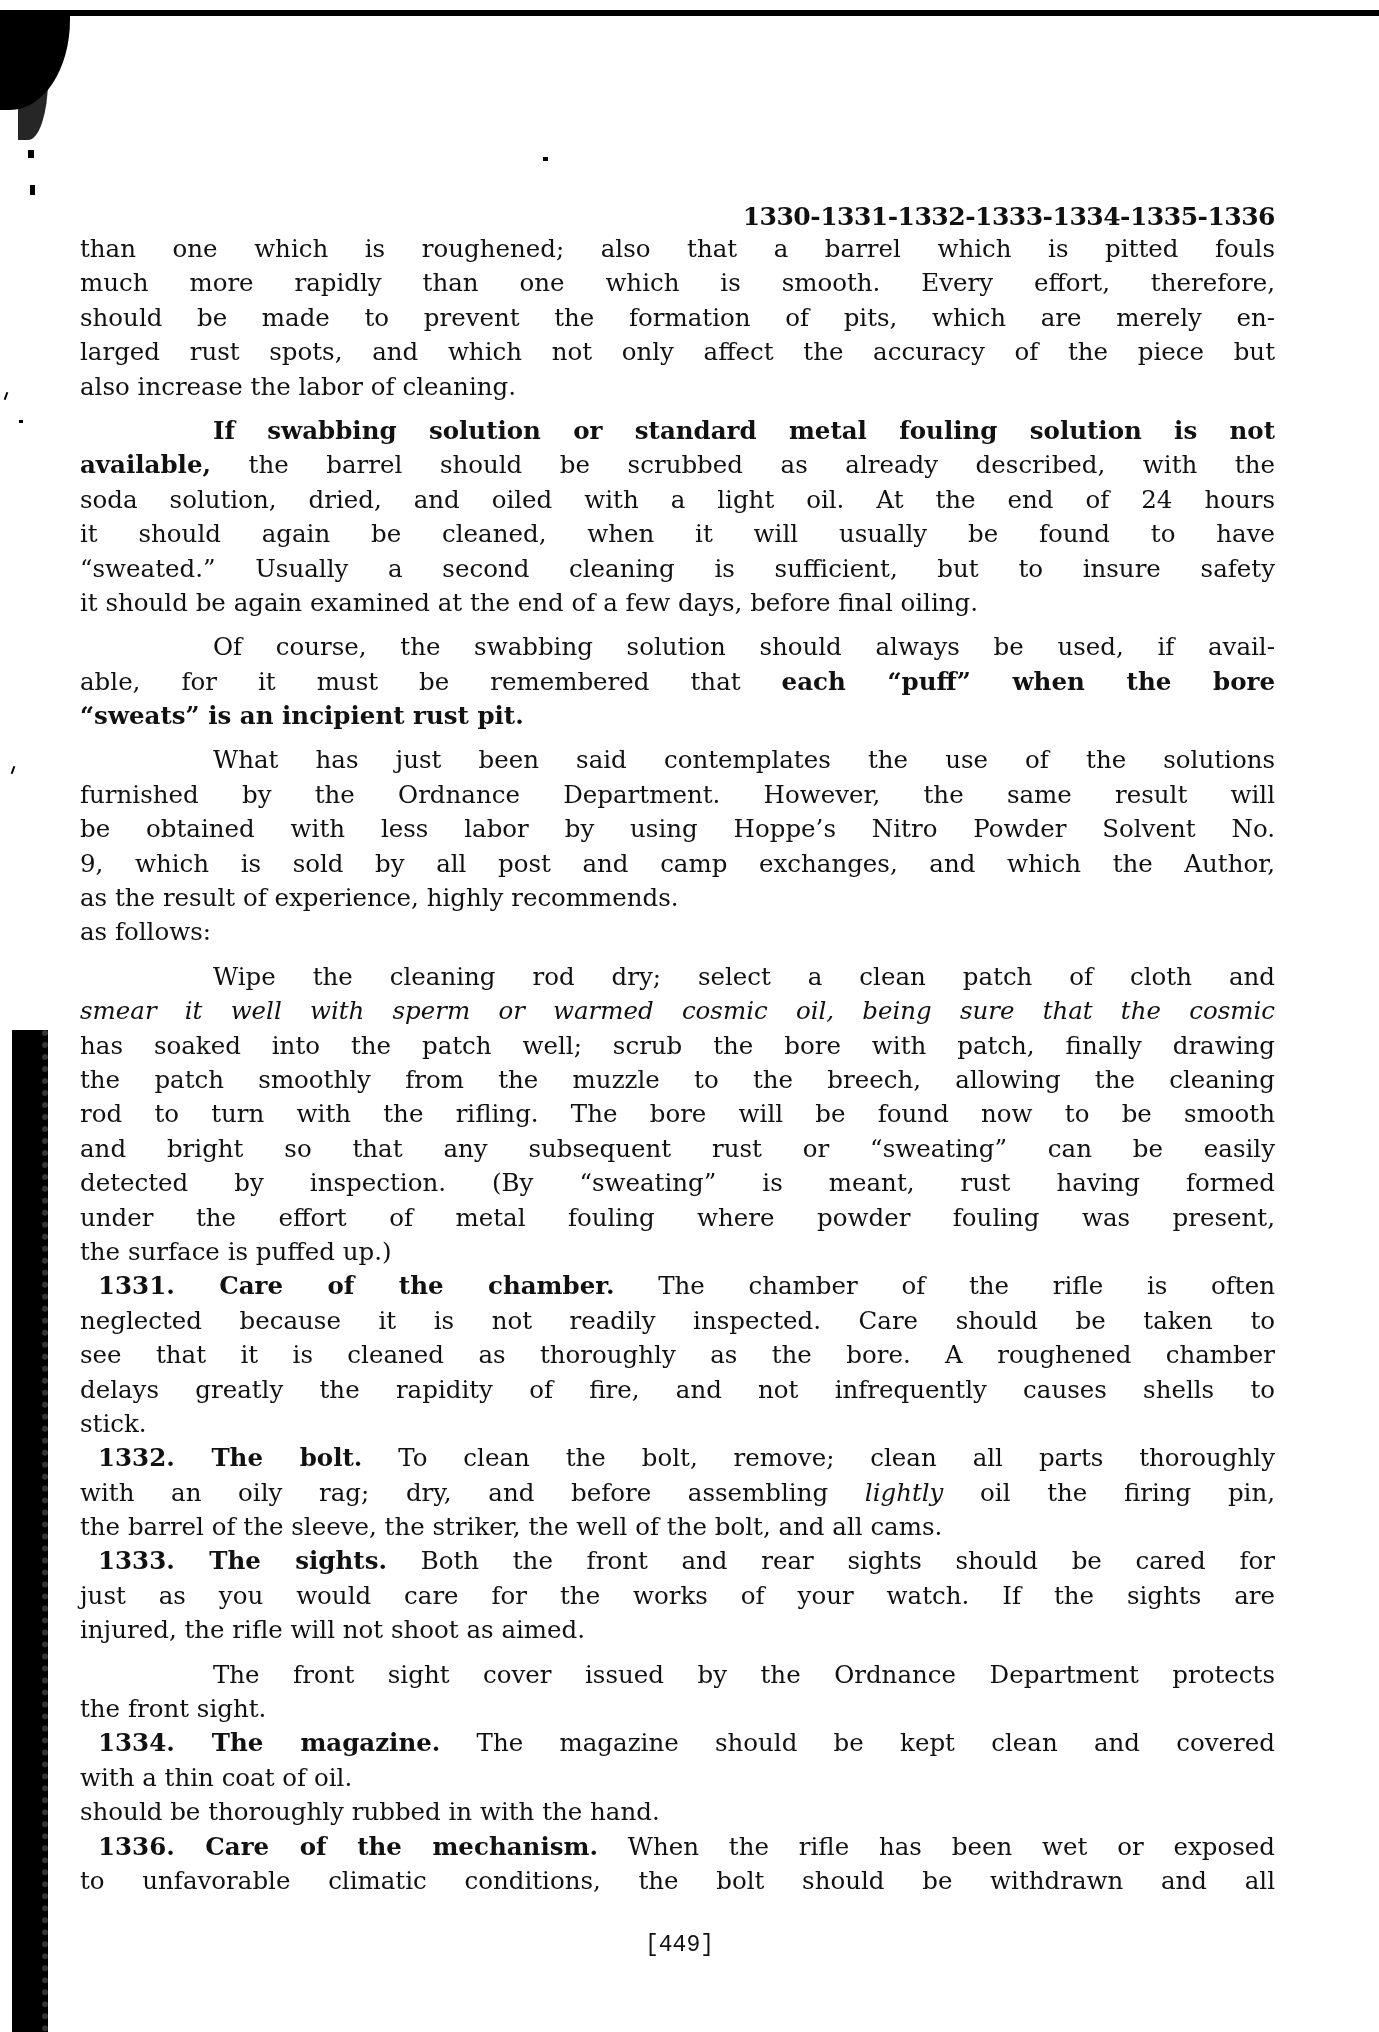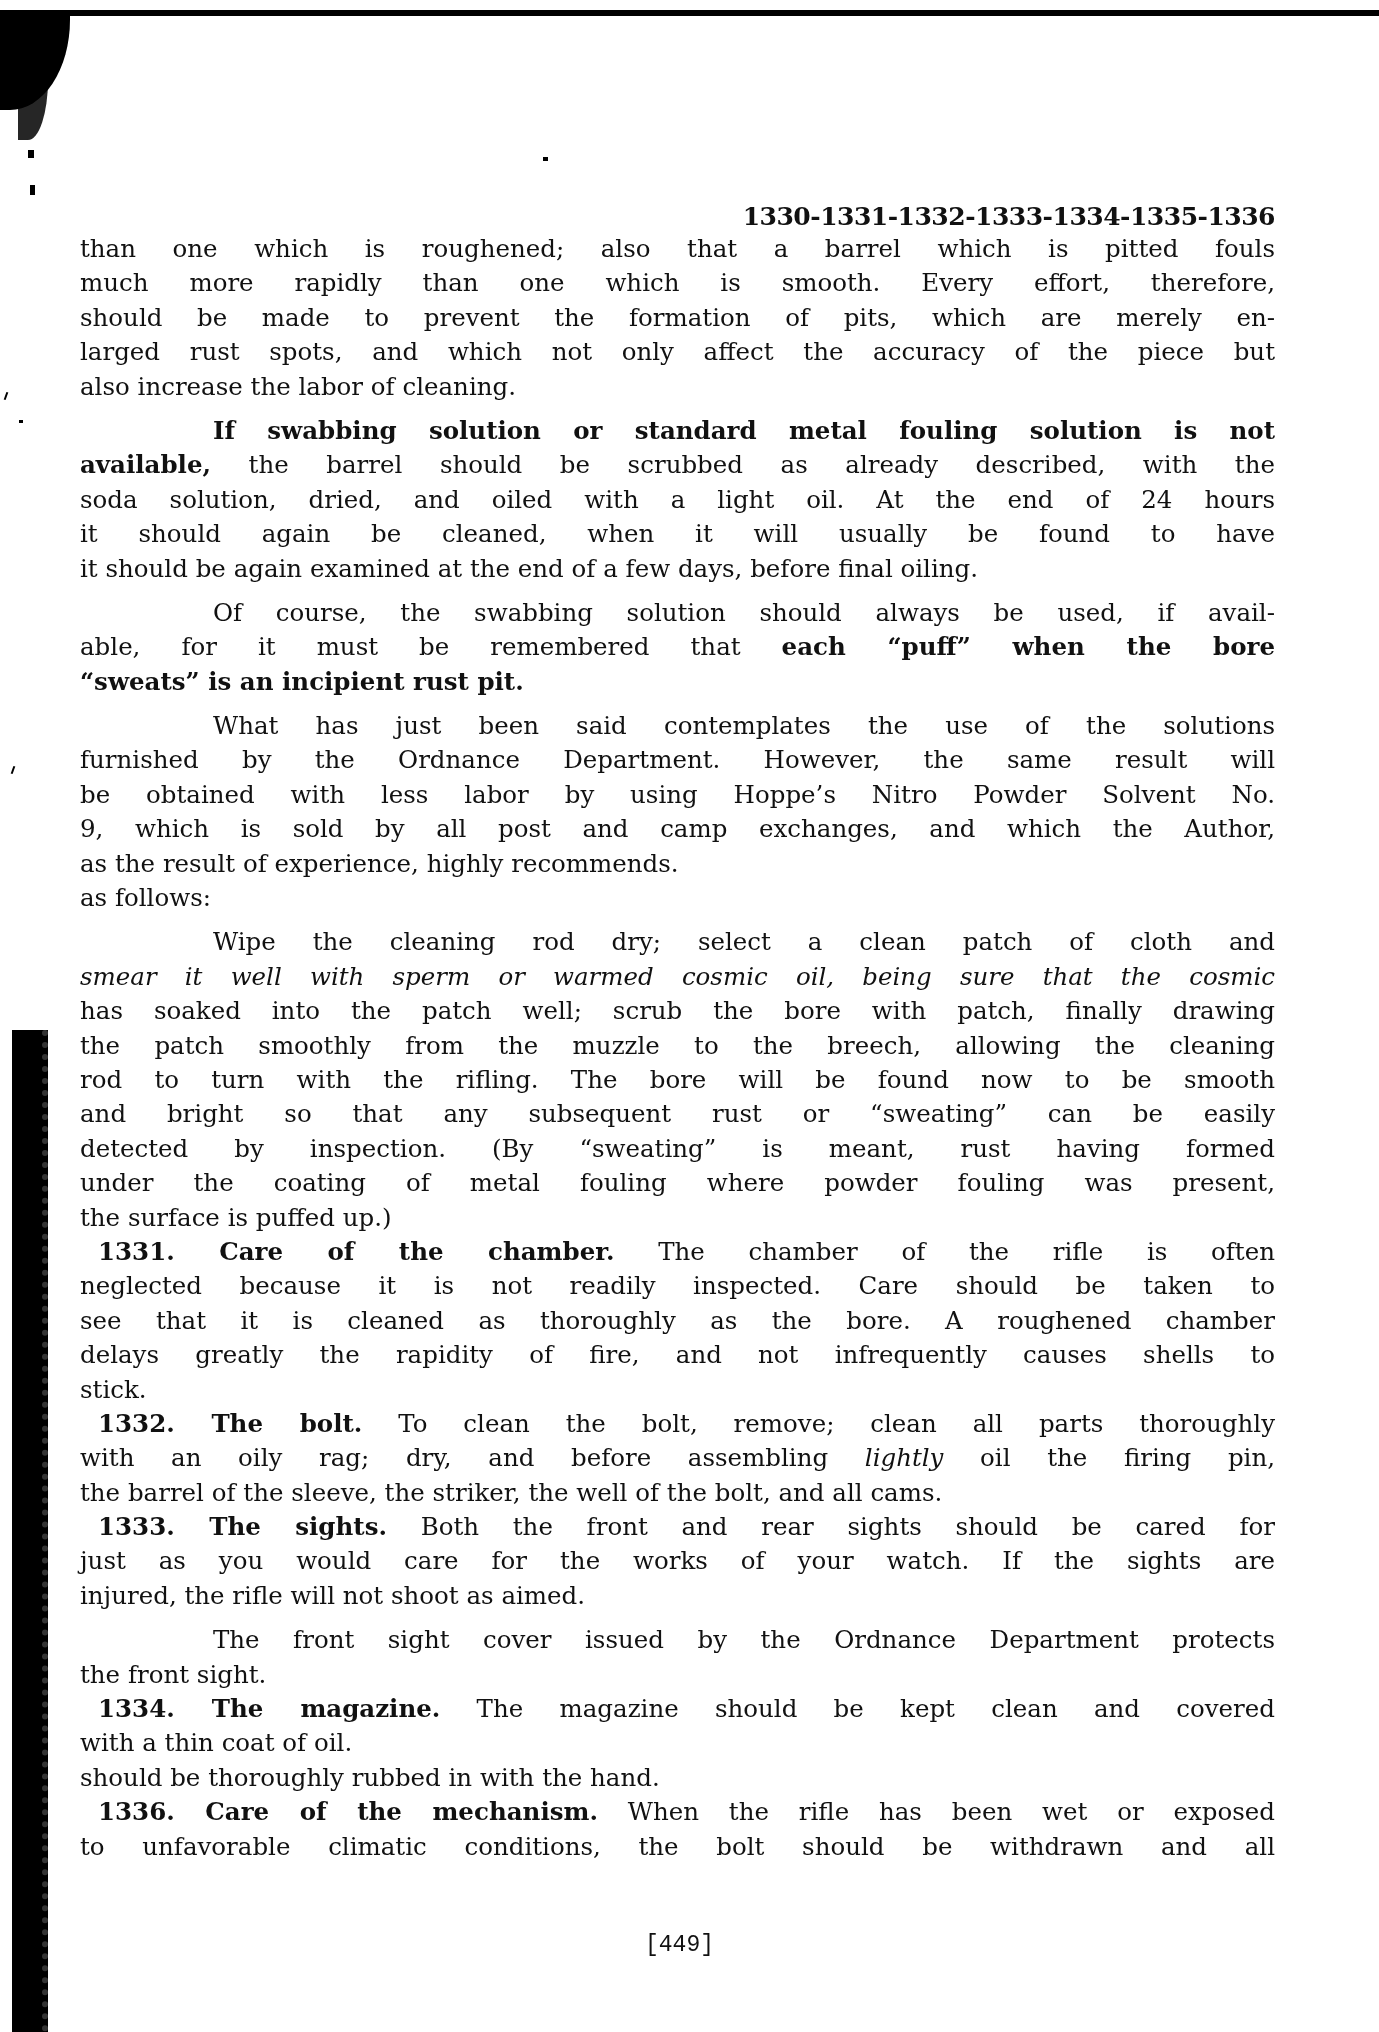--- a/index.html
+++ b/index.html
@@ -44,38 +44,39 @@
 <div class="body-text" id="body-text">
     <div class="line"><span>than one which is roughened; also that a barrel which is pitted fouls</span></div>
     <div class="line"><span>much more rapidly than one which is smooth.  Every effort, therefore,</span></div>
     <div class="line"><span>should be made to prevent the formation of pits, which are merely en-</span></div>
     <div class="line"><span>larged rust spots, and which not only affect the accuracy of the piece but</span></div>
     <div class="line last"><span>also increase the labor of cleaning.</span></div>
     <div class="line indent"><span class="b">If swabbing solution or standard metal fouling solution is not</span></div>
     <div class="line"><span class="b">available,</span><span> the barrel should be scrubbed as already described, with the</span></div>
     <div class="line"><span>soda solution, dried, and oiled with a light oil.  At the end of 24 hours</span></div>
     <div class="line"><span>it should again be cleaned, when it will usually be found to have</span></div>
+    <div class="line"><span>“sweated.”  Usually a second cleaning is sufficient, but to insure safety</span></div>
     <div class="line last"><span>it should be again examined at the end of a few days, before final oiling.</span></div>
     <div class="line indent"><span>Of course, the swabbing solution should always be used, if avail-</span></div>
     <div class="line"><span>able, for it must be remembered that </span><span class="b">each “puff” when the bore</span></div>
     <div class="line last"><span class="b">“sweats” is an incipient rust pit.</span></div>
     <div class="line indent"><span>What has just been said contemplates the use of the solutions</span></div>
     <div class="line"><span>furnished by the Ordnance Department.  However, the same result will</span></div>
     <div class="line"><span>be obtained with less labor by using Hoppe’s Nitro Powder Solvent No.</span></div>
     <div class="line"><span>9, which is sold by all post and camp exchanges, and which the Author,</span></div>
     <div class="line last"><span>as the result of experience, highly recommends.</span></div>
     <div class="line last"><span>as follows:</span></div>
     <div class="line indent"><span>Wipe the cleaning rod dry; select a clean patch of cloth and</span></div>
     <div class="line"><span class="i">smear it well with sperm or warmed cosmic oil, being sure that the cosmic</span></div>
     <div class="line"><span>has soaked into the patch well; scrub the bore with patch, finally drawing</span></div>
     <div class="line"><span>the patch smoothly from the muzzle to the breech, allowing the cleaning</span></div>
     <div class="line"><span>rod to turn with the rifling.  The bore will be found now to be smooth</span></div>
     <div class="line"><span>and bright so that any subsequent rust or “sweating” can be easily</span></div>
     <div class="line"><span>detected by inspection.  (By “sweating” is meant, rust having formed</span></div>
-    <div class="line"><span>under the coating of metal fouling where powder fouling was present,</span></div>
+    <div class="line"><span>under the effort of metal fouling where powder fouling was present,</span></div>
     <div class="line last"><span>the surface is puffed up.)</span></div>
     <div class="line num"><span class="b">1331.  Care of the chamber.</span><span>  The chamber of the rifle is often</span></div>
     <div class="line"><span>neglected because it is not readily inspected.  Care should be taken to</span></div>
     <div class="line"><span>see that it is cleaned as thoroughly as the bore.  A roughened chamber</span></div>
     <div class="line"><span>delays greatly the rapidity of fire, and not infrequently causes shells to</span></div>
     <div class="line last"><span>stick.</span></div>
     <div class="line num"><span class="b">1332.  The bolt.</span><span>  To clean the bolt, remove; clean all parts thoroughly</span></div>
     <div class="line"><span>with an oily rag; dry, and before assembling </span><span class="i">lightly</span><span> oil the firing pin,</span></div>
     <div class="line last"><span>the barrel of the sleeve, the striker, the well of the bolt, and all cams.</span></div>
     <div class="line num"><span class="b">1333.  The sights.</span><span>  Both the front and rear sights should be cared for</span></div>

